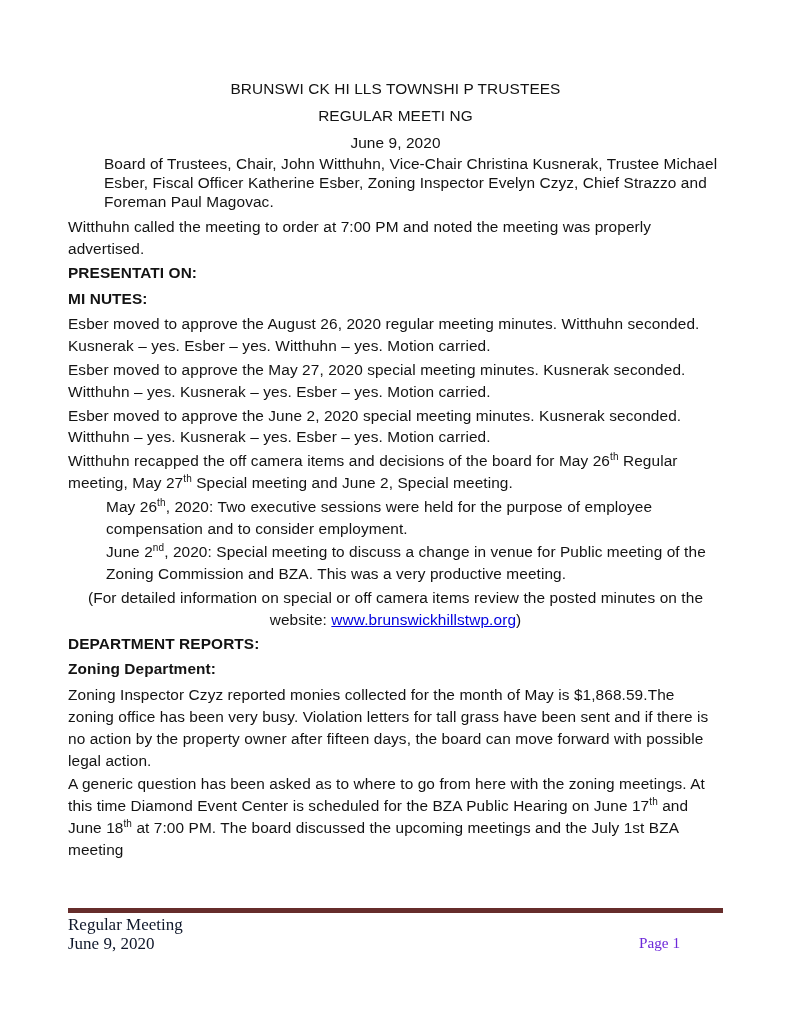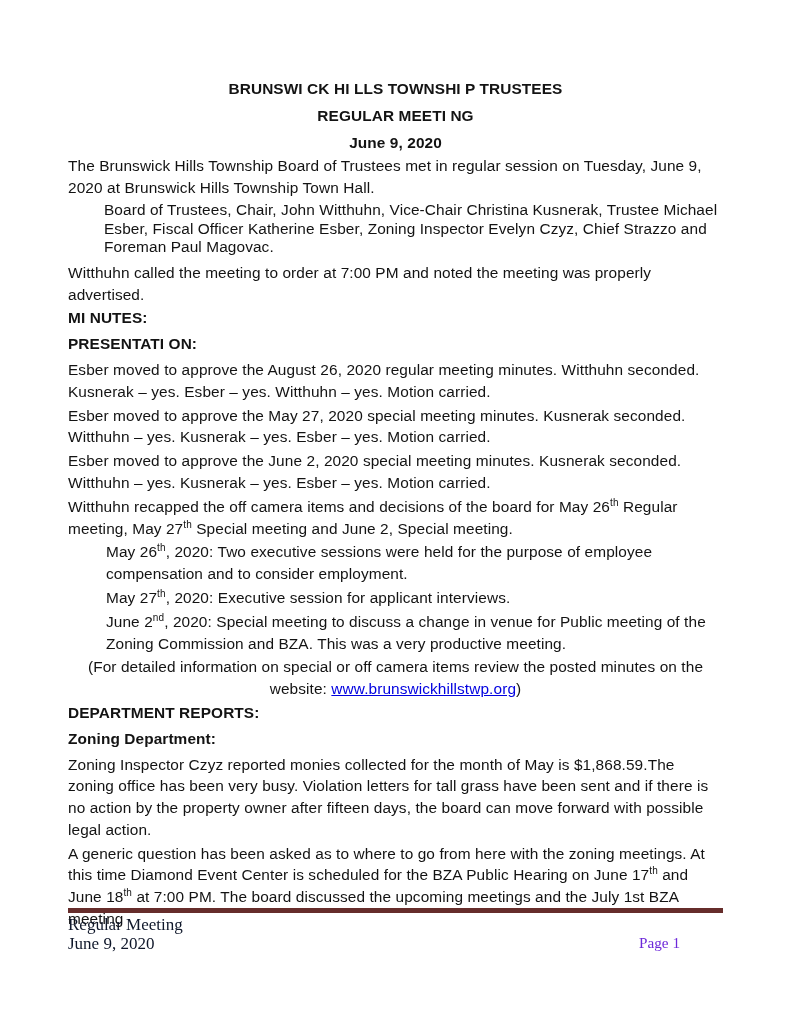--- a/index.html
+++ b/index.html
@@ -5,21 +5,21 @@
   html,body{margin:0;padding:0;background:#ffffff;}
   .page{
     position:relative;width:791px;height:1024px;background:#ffffff;overflow:hidden;
     font-family:"Liberation Sans",sans-serif;color:var(--text,#131313);
   }
   .content{
     position:absolute;left:68px;top:78px;width:655px;
     font-size:15.4px;line-height:21.8px;letter-spacing:0.1px;
   }
   .content p{margin:0 0 2px 0;}
-  p.title{font-weight:bold;text-align:center;margin-bottom:5px;}
+  p.title{font-weight:normal;text-align:center;margin-bottom:5px;}
   p.title-date{margin-bottom:2px;}
   p.attendees{line-height:18.6px;margin-bottom:5px;margin-left:36px;}
   p.heading{font-weight:bold;margin-bottom:4px;}
   p.indent{padding-left:38px;}
   p.center{text-align:center;}
   sup{font-size:10px;line-height:0;}
   a.doc-link{color:var(--link,#0000e0);text-decoration:underline;cursor:pointer;}
   .rule{
     position:absolute;left:68px;top:908px;width:655px;height:5px;
     background:var(--rule,#662d2b);
@@ -35,34 +35,32 @@
 </style>
 </head>
 <body>
 
 <div class="page">
   <div class="content">
     <p class="title">BRUNSWI CK HI LLS TOWNSHI P TRUSTEES</p>
     <p class="title">REGULAR MEETI NG</p>
     <p class="title title-date">June 9, 2020</p>
 
-    <p>The Brunswick Hills Township Board of Trustees met in regular session on Tuesday, June 9, 2020 at Brunswick Hills Township Town Hall.</p>
     <p class="attendees">Board of Trustees, Chair, John Witthuhn, Vice-Chair Christina Kusnerak, Trustee Michael Esber, Fiscal Officer Katherine Esber, Zoning Inspector Evelyn Czyz, Chief Strazzo and Foreman Paul Magovac.</p>
     <p>Witthuhn called the meeting to order at 7:00 PM and noted the meeting was properly advertised.</p>
 
+    <p class="heading">PRESENTATI ON:</p>
     <p class="heading">MI NUTES:</p>
-    <p class="heading">PRESENTATI ON:</p>
 
     <p>Esber moved to approve the August 26, 2020 regular meeting minutes. Witthuhn seconded. Kusnerak – yes. Esber – yes. Witthuhn – yes. Motion carried.</p>
     <p>Esber moved to approve the May 27, 2020 special meeting minutes. Kusnerak seconded. Witthuhn – yes. Kusnerak – yes. Esber – yes. Motion carried.</p>
     <p>Esber moved to approve the June 2, 2020 special meeting minutes. Kusnerak seconded. Witthuhn – yes. Kusnerak – yes. Esber – yes.  Motion carried.</p>
 
     <p>Witthuhn recapped the off camera items and decisions of the board for May 26<sup>th</sup> Regular meeting, May 27<sup>th</sup> Special meeting and June 2, Special meeting.</p>
     <p class="indent">May 26<sup>th</sup>, 2020: Two executive sessions were held for the purpose of employee compensation and to consider employment.</p>
-    <p class="indent">May 27<sup>th</sup>, 2020: Executive session for applicant interviews.</p>
     <p class="indent">June 2<sup>nd</sup>, 2020: Special meeting to discuss a change in venue for Public meeting of the Zoning Commission and BZA. This was a very productive meeting.</p>
 
     <p class="center">(For detailed information on special or off camera items review the posted minutes on the website: <a class="doc-link" href="#">www.brunswickhillstwp.org</a>)</p>
 
     <p class="heading">DEPARTMENT REPORTS:</p>
     <p class="heading">Zoning Department:</p>
 
     <p>Zoning Inspector Czyz reported monies collected for the month of May is $1,868.59.The zoning office has been very busy. Violation letters for tall grass have been sent and if there is no action by the property owner after fifteen days, the board can move forward with possible legal action.</p>
     <p>A generic question has been asked as to where to go from here with the zoning meetings. At this time Diamond Event Center is scheduled for the BZA Public Hearing on June 17<sup>th</sup> and June 18<sup>th</sup> at 7:00 PM. The board discussed the upcoming meetings and the July 1st BZA meeting</p>
   </div>

